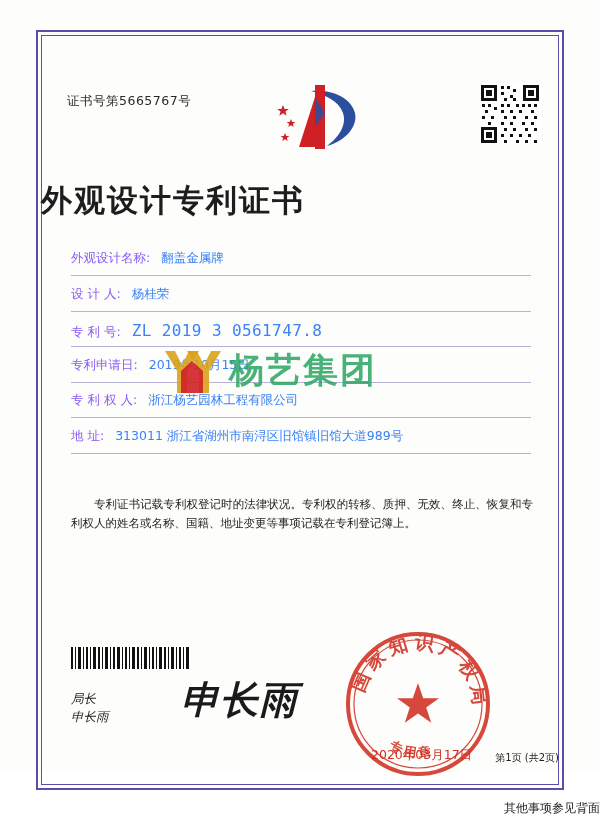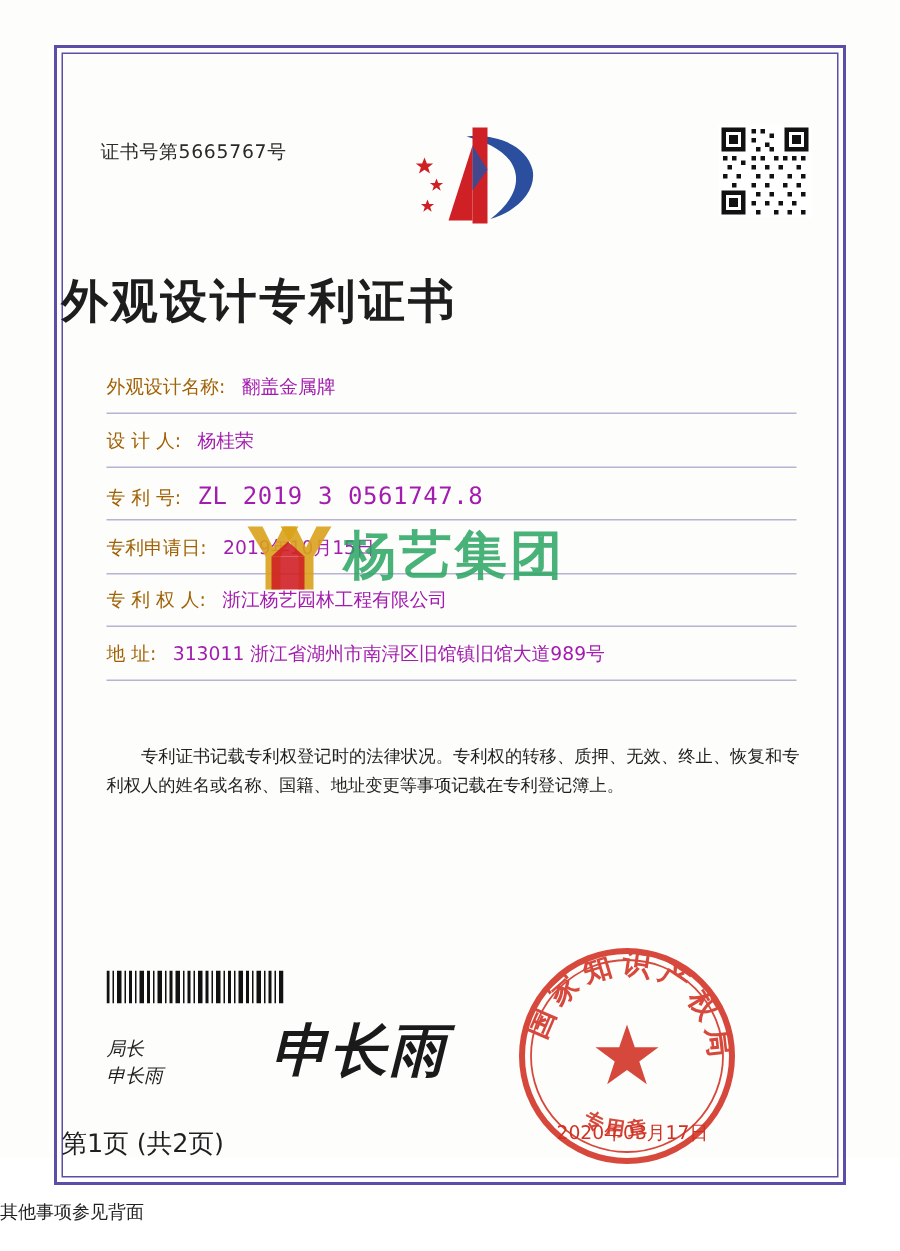--- a/index.html
+++ b/index.html
@@ -96,26 +96,26 @@
     position: relative;
     height: 22px;
     margin-bottom: 13.5px;
     font-family: "DejaVu Sans", sans-serif;
     font-size: 12.5px;
     color: #1f1f1f;
     white-space: nowrap;
   }
   .field-label {
     display: inline-block;
-    color: #a16207;
+    color: #8b5cf6;
   }
   .field-value {
     display: inline-block;
     margin-left: 7px;
-    color: #a21caf;
+    color: #3b82f6;
   }
   .underline-row {
     position: absolute;
     left: 0;
     bottom: -4px;
     width: 460px;
     border-bottom: 1px solid #b8b3d4;
   }
   .row-inline-second {
     position: absolute;
@@ -222,31 +222,31 @@
     font-family: "DejaVu Sans", sans-serif;
     font-size: 12.5px;
     color: #d13022;
     white-space: nowrap;
   }
   .page-num {
     position: absolute;
     left: 0;
     right: 0;
     top: 716px;
-    text-align: left;
-    font-family: "DejaVu Sans", sans-serif;
-    font-size: 17px;
+    text-align: right;
+    font-family: "DejaVu Sans", sans-serif;
+    font-size: 10px;
     color: #1f1f1f;
   }
   .bottom-note {
     position: absolute;
     left: 0;
     right: 0;
     top: 800px;
-    text-align: left;
+    text-align: right;
     font-family: "DejaVu Sans", sans-serif;
     font-size: 12px;
     color: #1f1f1f;
   }
 </style>
 </head>
 <body>
 
 <div id="certificate">
 

